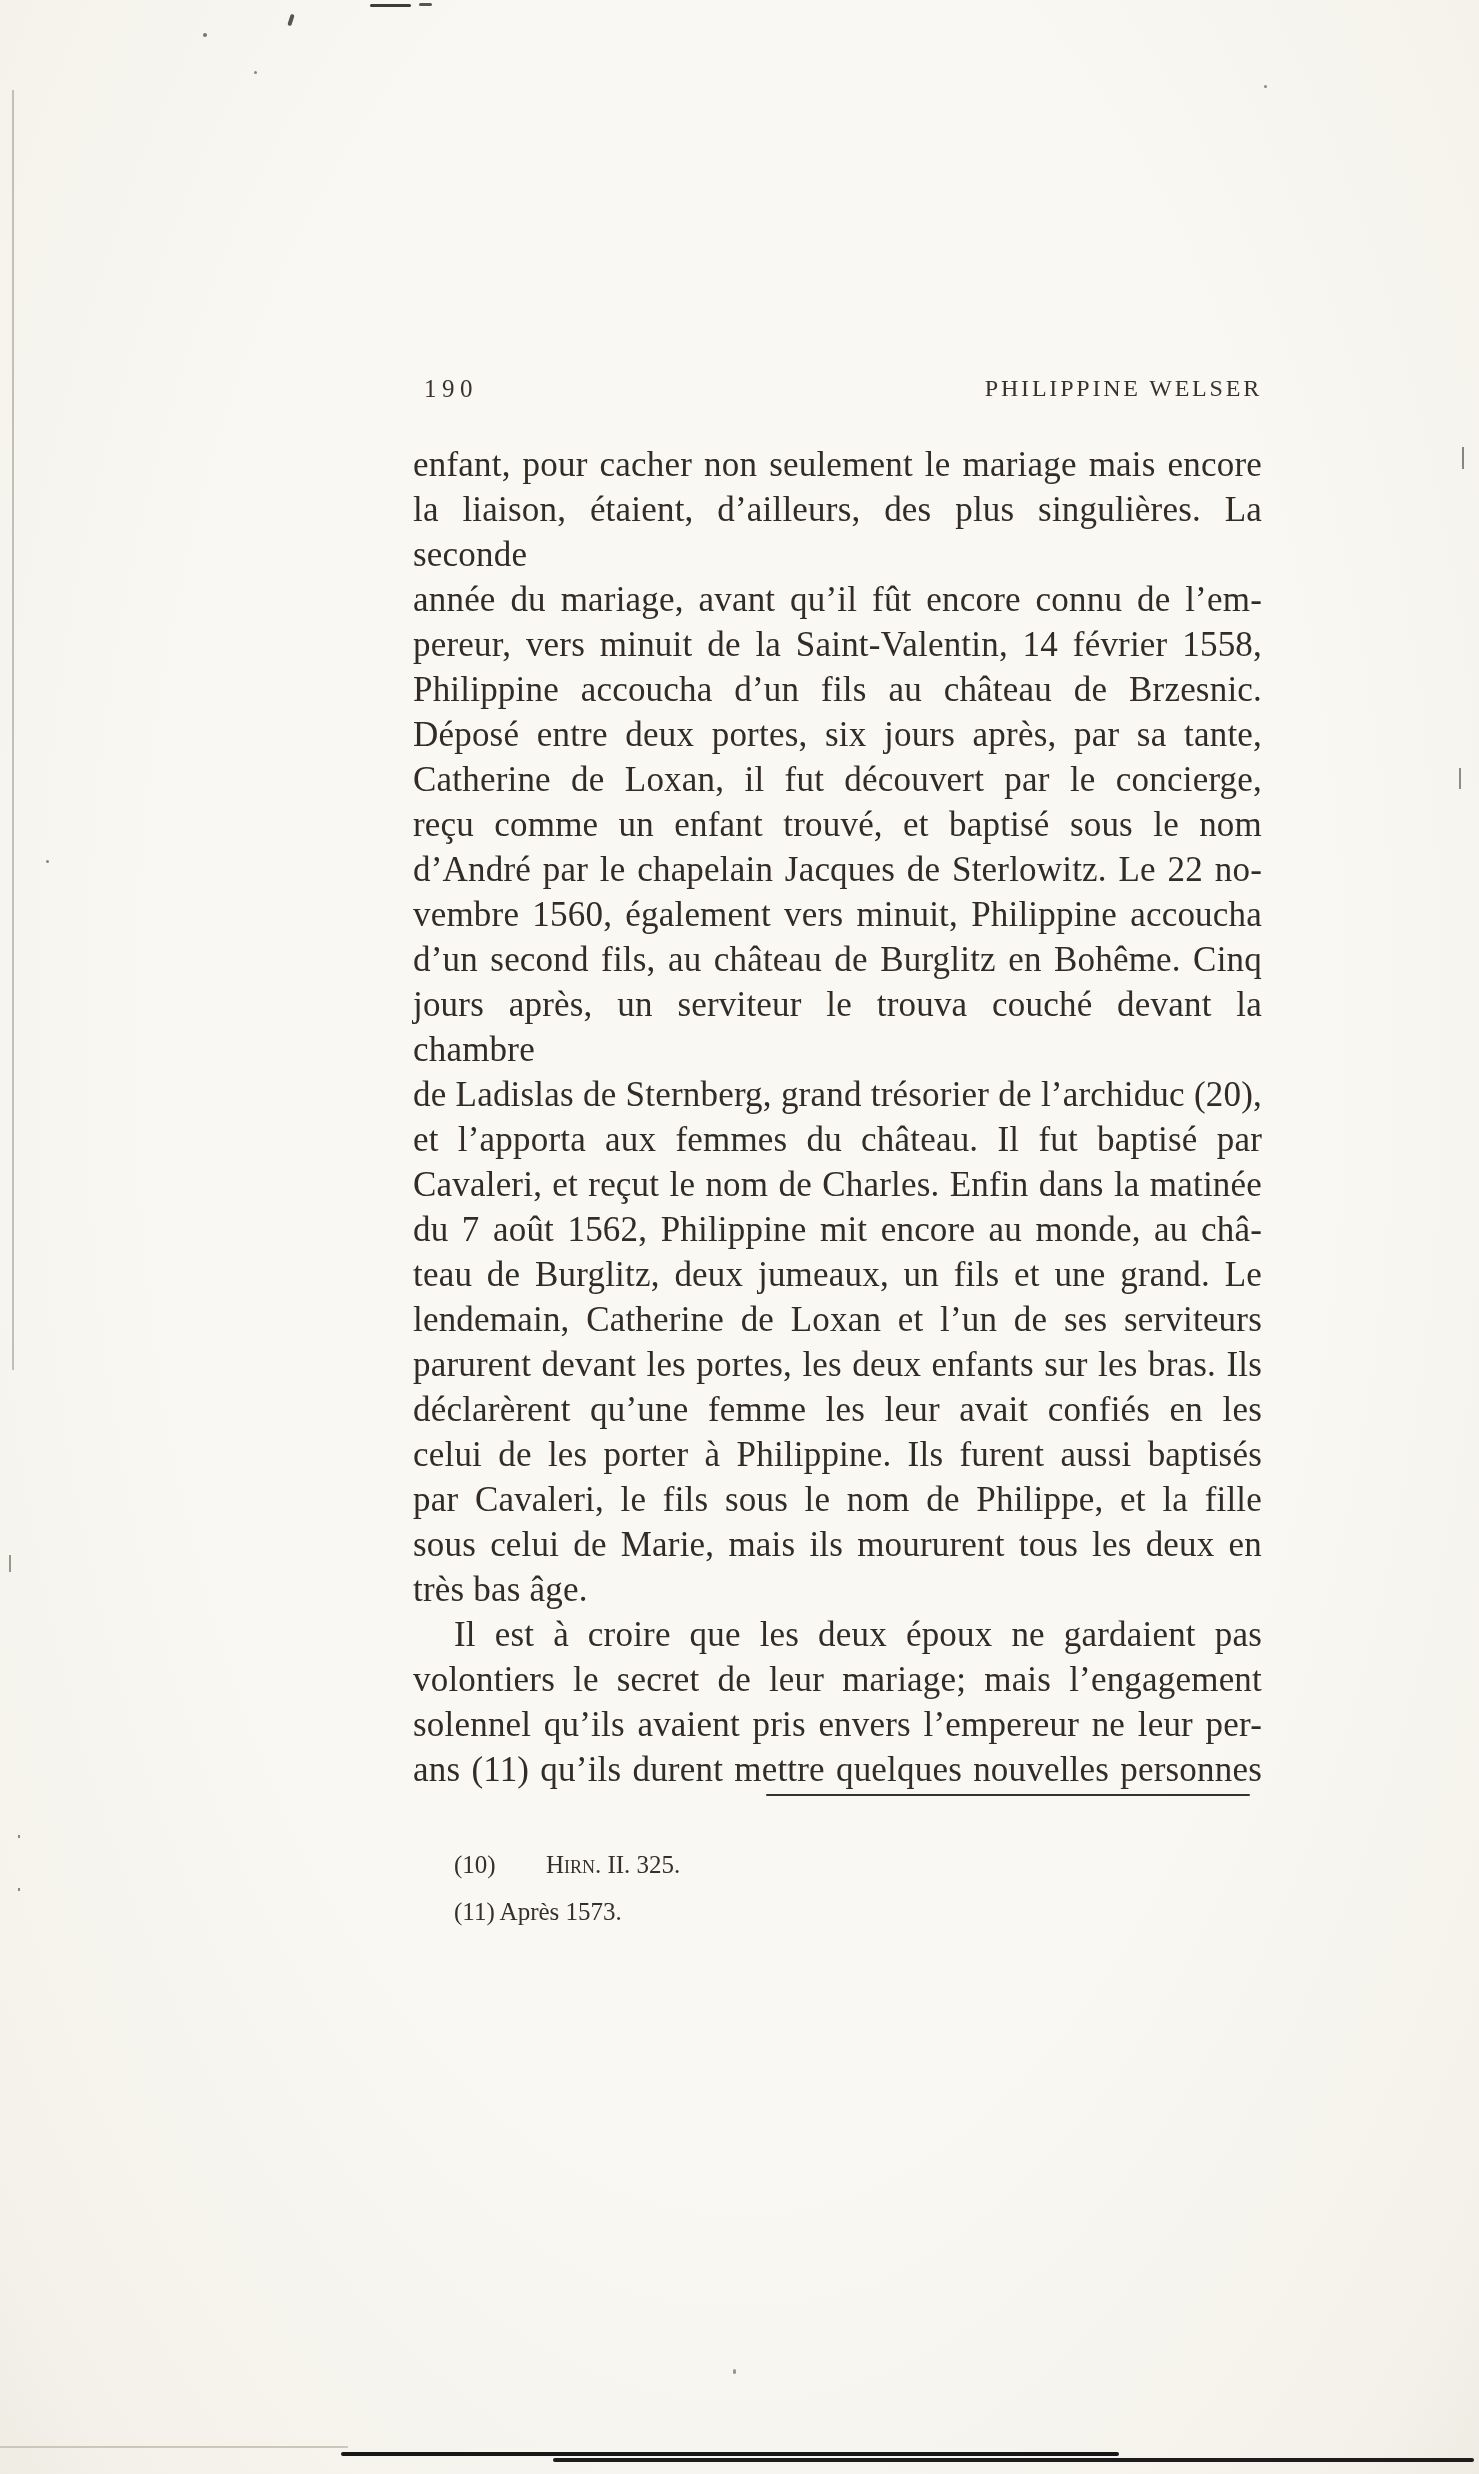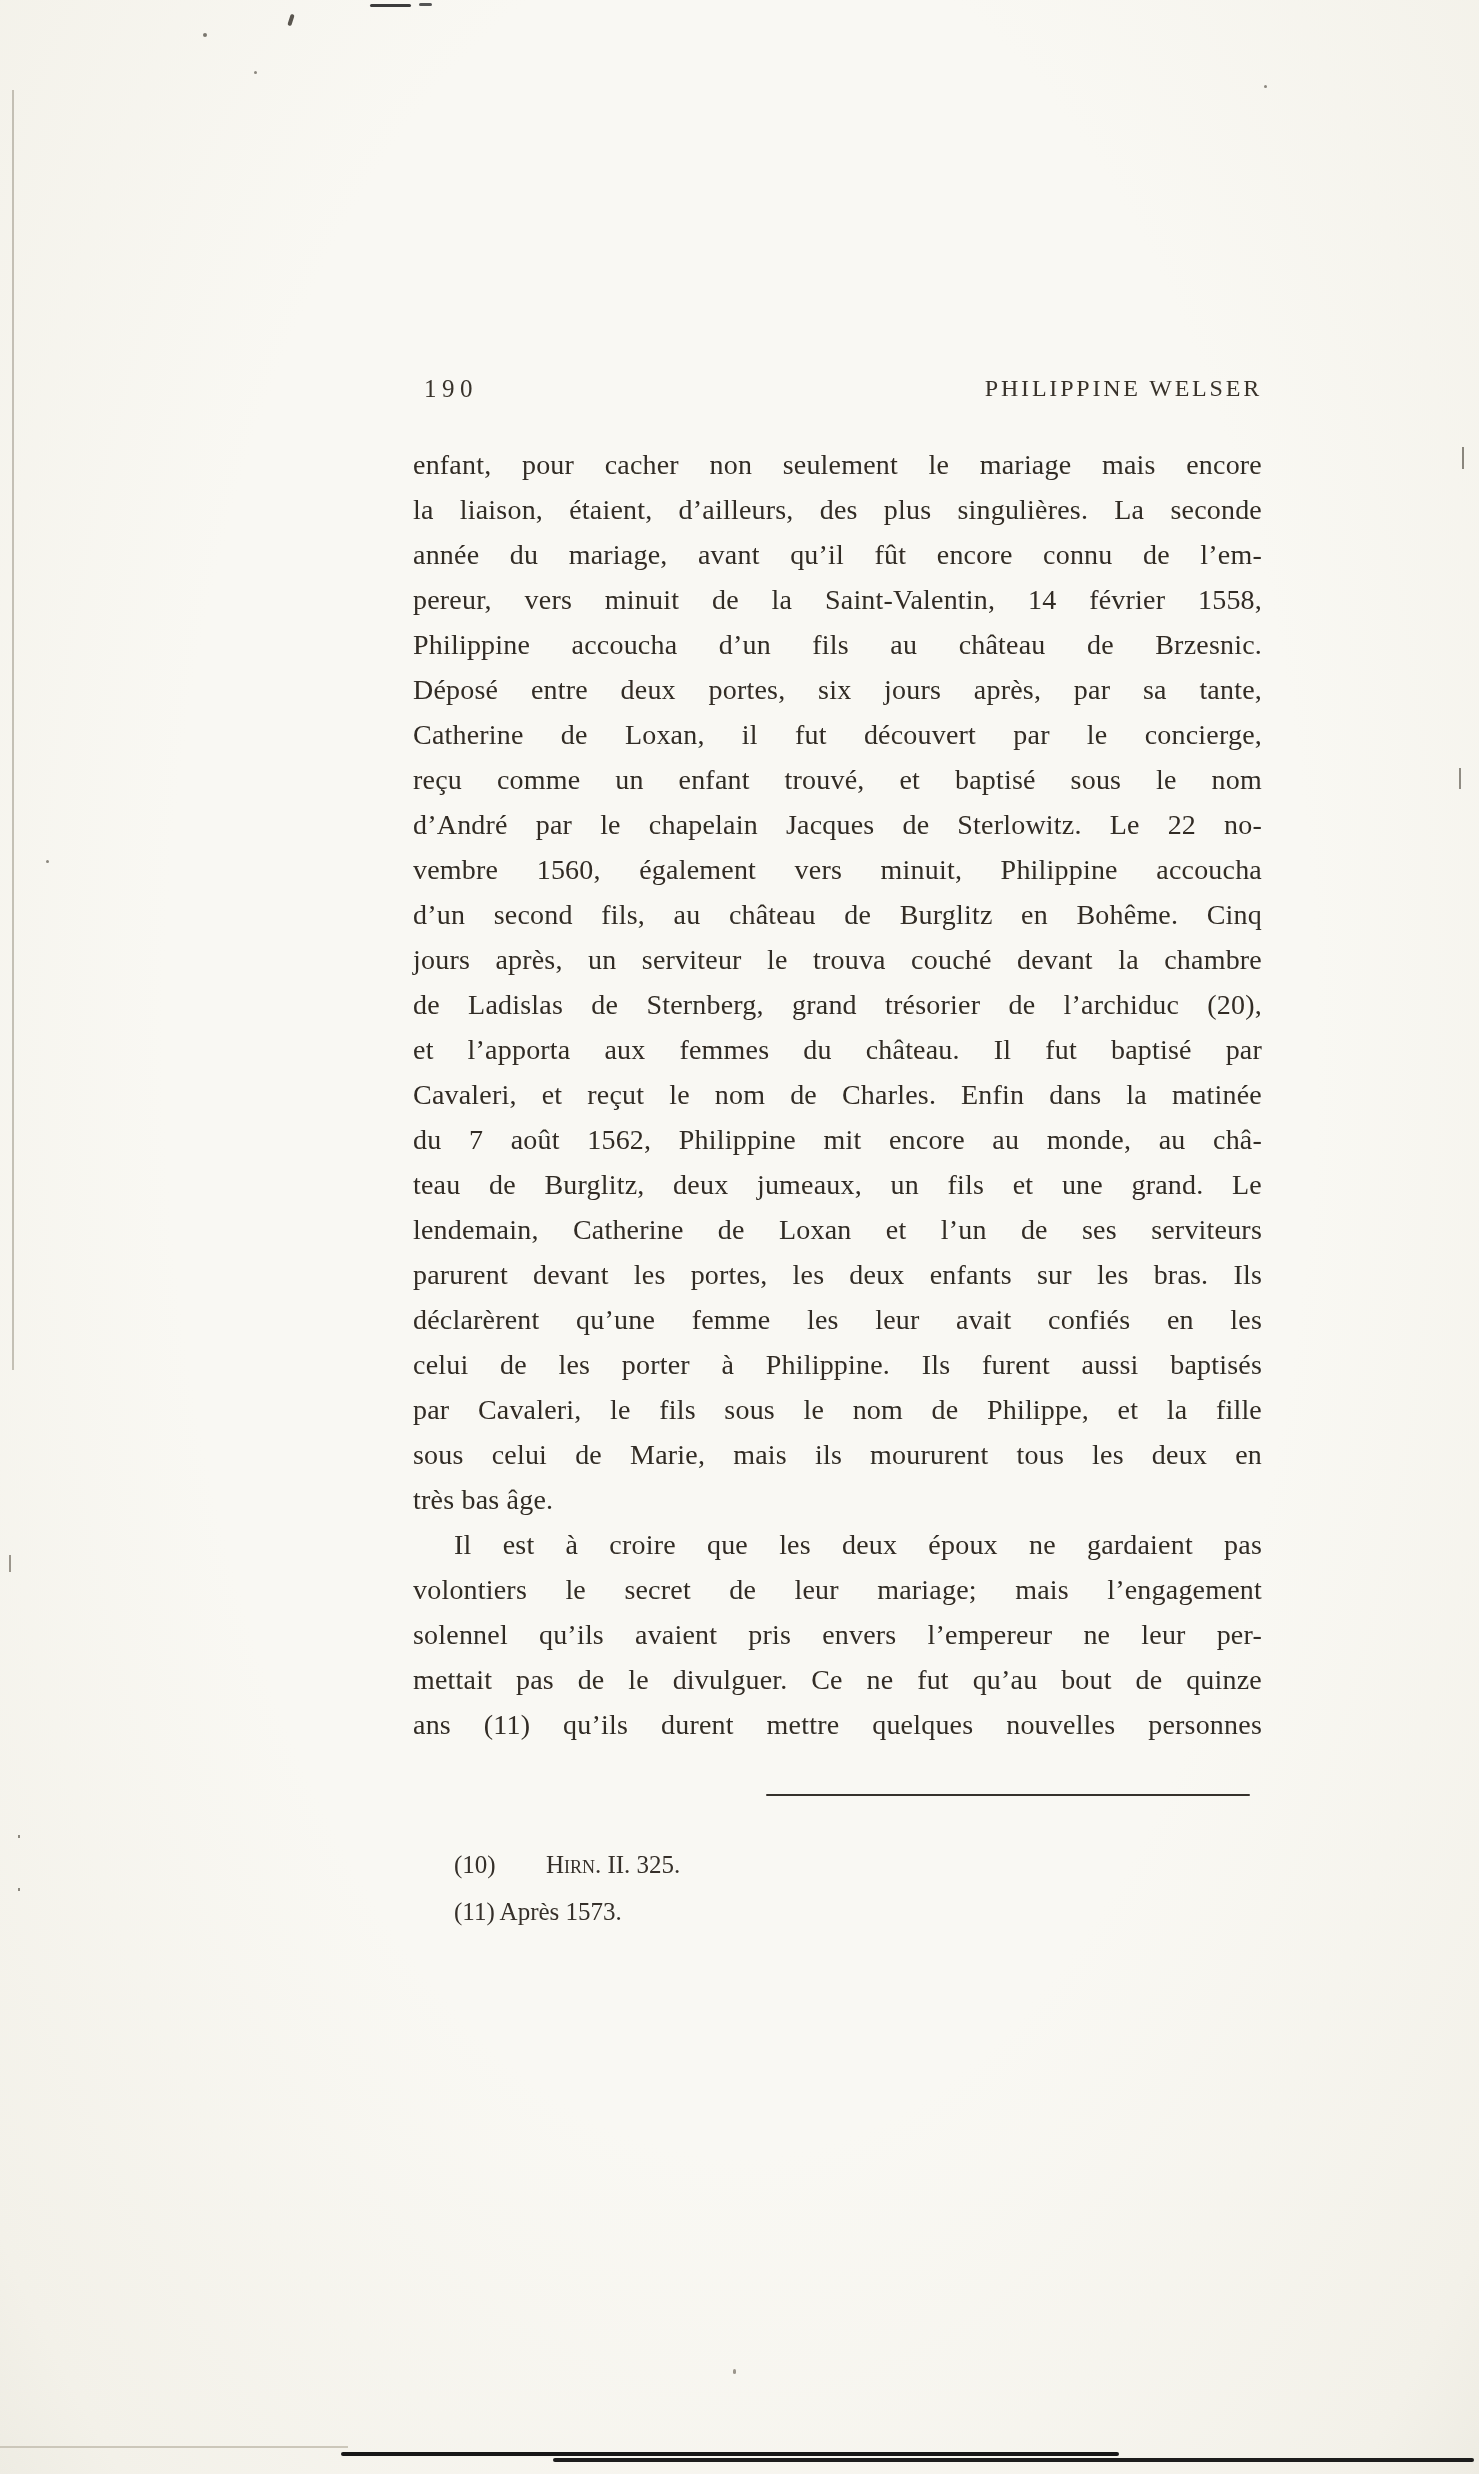--- a/index.html
+++ b/index.html
@@ -21,21 +21,21 @@
     font-size: 25px; letter-spacing: 5.5px; color: #39332b;
   }
   .running-title {
     position: absolute; left: 0; right: 0; top: 1.6px;
     text-align: right; font-size: 24px; letter-spacing: 2.8px; color: #39332b;
   }
 
   
   .body-text {
     position: absolute; left: 413px; top: 442px; width: 849px;
-    font-size: 28px; line-height: 45px; letter-spacing: 0.2px;
+    font-size: 35px; line-height: 45px; letter-spacing: 0.2px;
   }
   .line { text-align: justify; text-align-last: justify; }
   .line.noj { text-align: right; text-align-last: left; }
   .line.indent { text-indent: 41px; }
 
   
   .separator {
     position: absolute; left: 766px; top: 1794px; width: 484px; height: 2.4px;
     background: #35312b; border-radius: 1.6px;
   }
@@ -116,21 +116,20 @@
     <div class="line">lendemain, Catherine de Loxan et l’un de ses serviteurs</div>
     <div class="line">parurent devant les portes, les deux enfants sur les bras. Ils</div>
     <div class="line">déclarèrent qu’une femme les leur avait confiés en les</div>
     <div class="line">celui de les porter à Philippine. Ils furent aussi baptisés</div>
     <div class="line">par Cavaleri, le fils sous le nom de Philippe, et la fille</div>
     <div class="line">sous celui de Marie, mais ils moururent tous les deux en</div>
     <div class="line noj">très bas âge.</div>
     <div class="line indent">Il est à croire que les deux époux ne gardaient pas</div>
     <div class="line">volontiers le secret de leur mariage; mais l’engagement</div>
     <div class="line">solennel qu’ils avaient pris envers l’empereur ne leur per-</div>
-    <div class="line">mettait pas de le divulguer. Ce ne fut qu’au bout de quinze</div>
     <div class="line">ans (11) qu’ils durent mettre quelques nouvelles personnes</div>
   </div>
 
   <div class="separator"></div>
 
   <div class="footnotes">
     <div class="footnote">
       <span class="fn-marker">(10)</span>
       <span class="fn-name">Hirn.</span>
       <span class="fn-rest">II. 325.</span>

